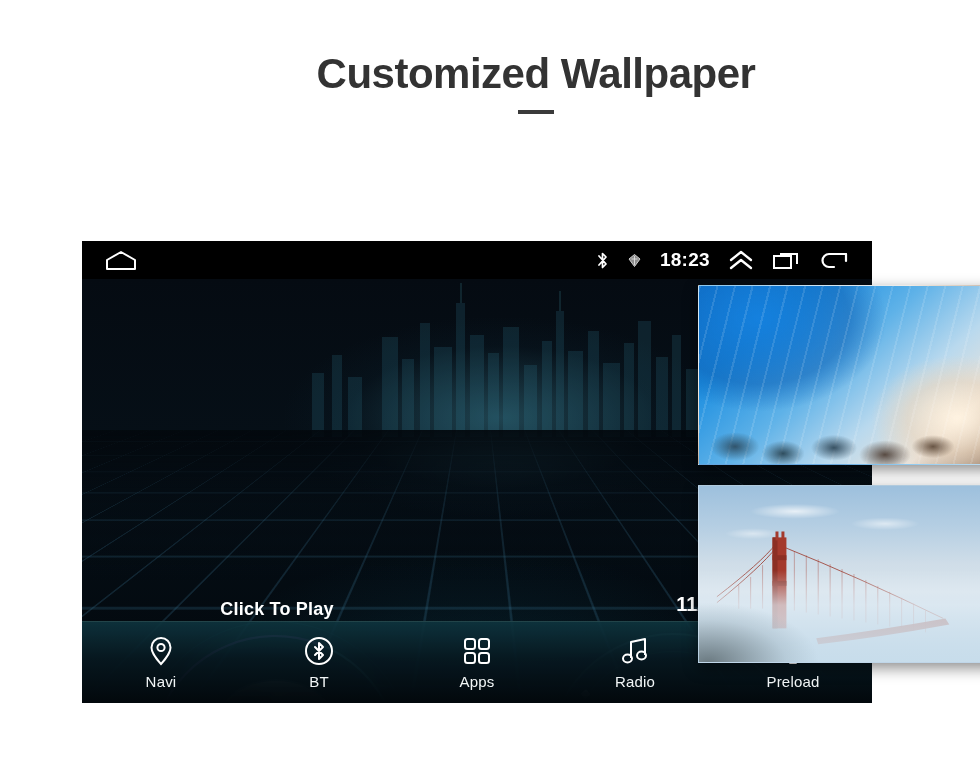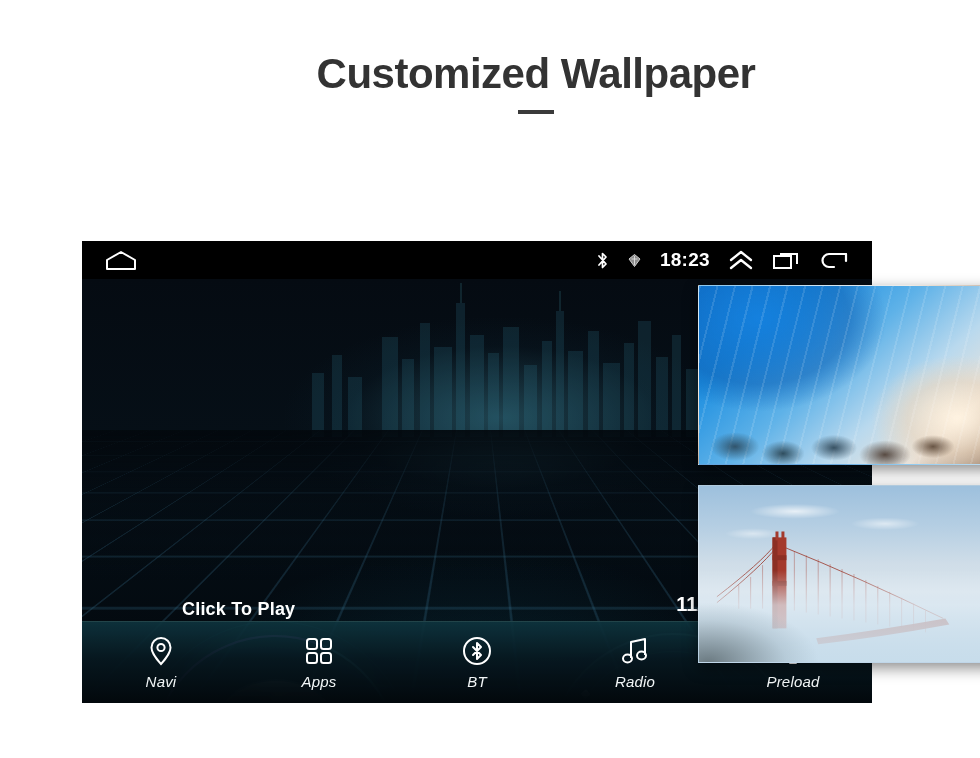--- a/index.html
+++ b/index.html
@@ -68,21 +68,21 @@
   .sb-right {
     margin-left: auto; display: flex; align-items: center; gap: 18px;
     padding-right: 22px;
   }
   .sb-clock { color: #fff; font-size: 19px; font-weight: bold; letter-spacing: .3px; }
   .sb-ic { display: flex; align-items: center; justify-content: center; }
 
   
   .click-to-play {
     position: absolute; left: 100px; top: 358px;
-    width: 190px; 
+    width: 190px; text-align: center;
     color: #fff; font-size: 18px; font-weight: bold;
     letter-spacing: .2px; z-index: 6;
   }
   .ringwrap { position: absolute; left: 62px; top: 388px; width: 262px; height: 262px; z-index: 5; }
   .ring-outer {
     position: absolute; inset: 6px; border-radius: 50%;
     border: 2px solid rgba(110,205,210,0.55);
     box-shadow: 0 0 16px rgba(80,200,210,0.35), inset 0 0 22px rgba(40,150,170,0.20);
   }
   .ring-arc {
@@ -136,21 +136,21 @@
   
   .dock {
     position: absolute; left: 0; bottom: 0; width: 790px; height: 82px;
     z-index: 7;
     background: linear-gradient(180deg, rgba(14,52,62,0.92) 0%, rgba(7,24,32,0.96) 45%, rgba(2,8,12,1) 100%);
     border-top: 1px solid rgba(110,210,215,0.30);
     display: flex; align-items: center;
   }
   .dock-item {
     flex: 1; display: flex; flex-direction: column; align-items: center;
-    gap: 7px; color: #fff; font-style: italic;
+    gap: 7px; color: #fff;
   }
   .dock-label { font-size: 15px; color: #f2f6f7; letter-spacing: .2px; }
   .dock-ic { height: 30px; display: flex; align-items: center; justify-content: center; }
 
   
   .thumb {
     position: absolute; overflow: hidden;
     box-shadow: 0 5px 14px rgba(0,0,0,.45);
     border: 1px solid rgba(255,255,255,.35);
   }
@@ -355,38 +355,38 @@
             <path d="M13 2 A9.5 9.5 0 0 1 22.5 11.5 C22.5 18 13 28 13 28 C13 28 3.5 18 3.5 11.5 A9.5 9.5 0 0 1 13 2 Z" fill="none" stroke="#fff" stroke-width="2"></path>
             <circle cx="13" cy="11.5" r="3.6" fill="none" stroke="#fff" stroke-width="2"></circle>
           </svg>
         </span>
         <span class="dock-label">Navi</span>
       </div>
 
 
       <div class="dock-item">
         <span class="dock-ic">
+          <svg width="30" height="30" viewBox="0 0 30 30">
+            <circle cx="15" cy="15" r="13" fill="none" stroke="#fff" stroke-width="2"></circle>
+            <path d="M11 11 L19 19 L15 23 L15 7 L19 11 L11 19" fill="none" stroke="#fff" stroke-width="2" stroke-linejoin="round" stroke-linecap="round"></path>
+          </svg>
+        </span>
+        <span class="dock-label">BT</span>
+      </div>
+
+      <div class="dock-item">
+        <span class="dock-ic">
           <svg width="28" height="28" viewBox="0 0 28 28">
             <rect x="2" y="2" width="10" height="10" rx="2.5" fill="none" stroke="#fff" stroke-width="2"></rect>
             <rect x="16" y="2" width="10" height="10" rx="2.5" fill="none" stroke="#fff" stroke-width="2"></rect>
             <rect x="2" y="16" width="10" height="10" rx="2.5" fill="none" stroke="#fff" stroke-width="2"></rect>
             <rect x="16" y="16" width="10" height="10" rx="2.5" fill="none" stroke="#fff" stroke-width="2"></rect>
           </svg>
         </span>
         <span class="dock-label">Apps</span>
-      </div>
-
-      <div class="dock-item">
-        <span class="dock-ic">
-          <svg width="30" height="30" viewBox="0 0 30 30">
-            <circle cx="15" cy="15" r="13" fill="none" stroke="#fff" stroke-width="2"></circle>
-            <path d="M11 11 L19 19 L15 23 L15 7 L19 11 L11 19" fill="none" stroke="#fff" stroke-width="2" stroke-linejoin="round" stroke-linecap="round"></path>
-          </svg>
-        </span>
-        <span class="dock-label">BT</span>
       </div>
 
       <div class="dock-item">
         <span class="dock-ic">
           <svg width="28" height="30" viewBox="0 0 28 30">
             <path d="M10 22 L10 6 L24 3 L24 19" fill="none" stroke="#fff" stroke-width="2" stroke-linejoin="round"></path>
             <ellipse cx="6.5" cy="22.5" rx="4.5" ry="4" fill="none" stroke="#fff" stroke-width="2"></ellipse>
             <ellipse cx="20.5" cy="19.5" rx="4.5" ry="4" fill="none" stroke="#fff" stroke-width="2"></ellipse>
           </svg>
         </span>

